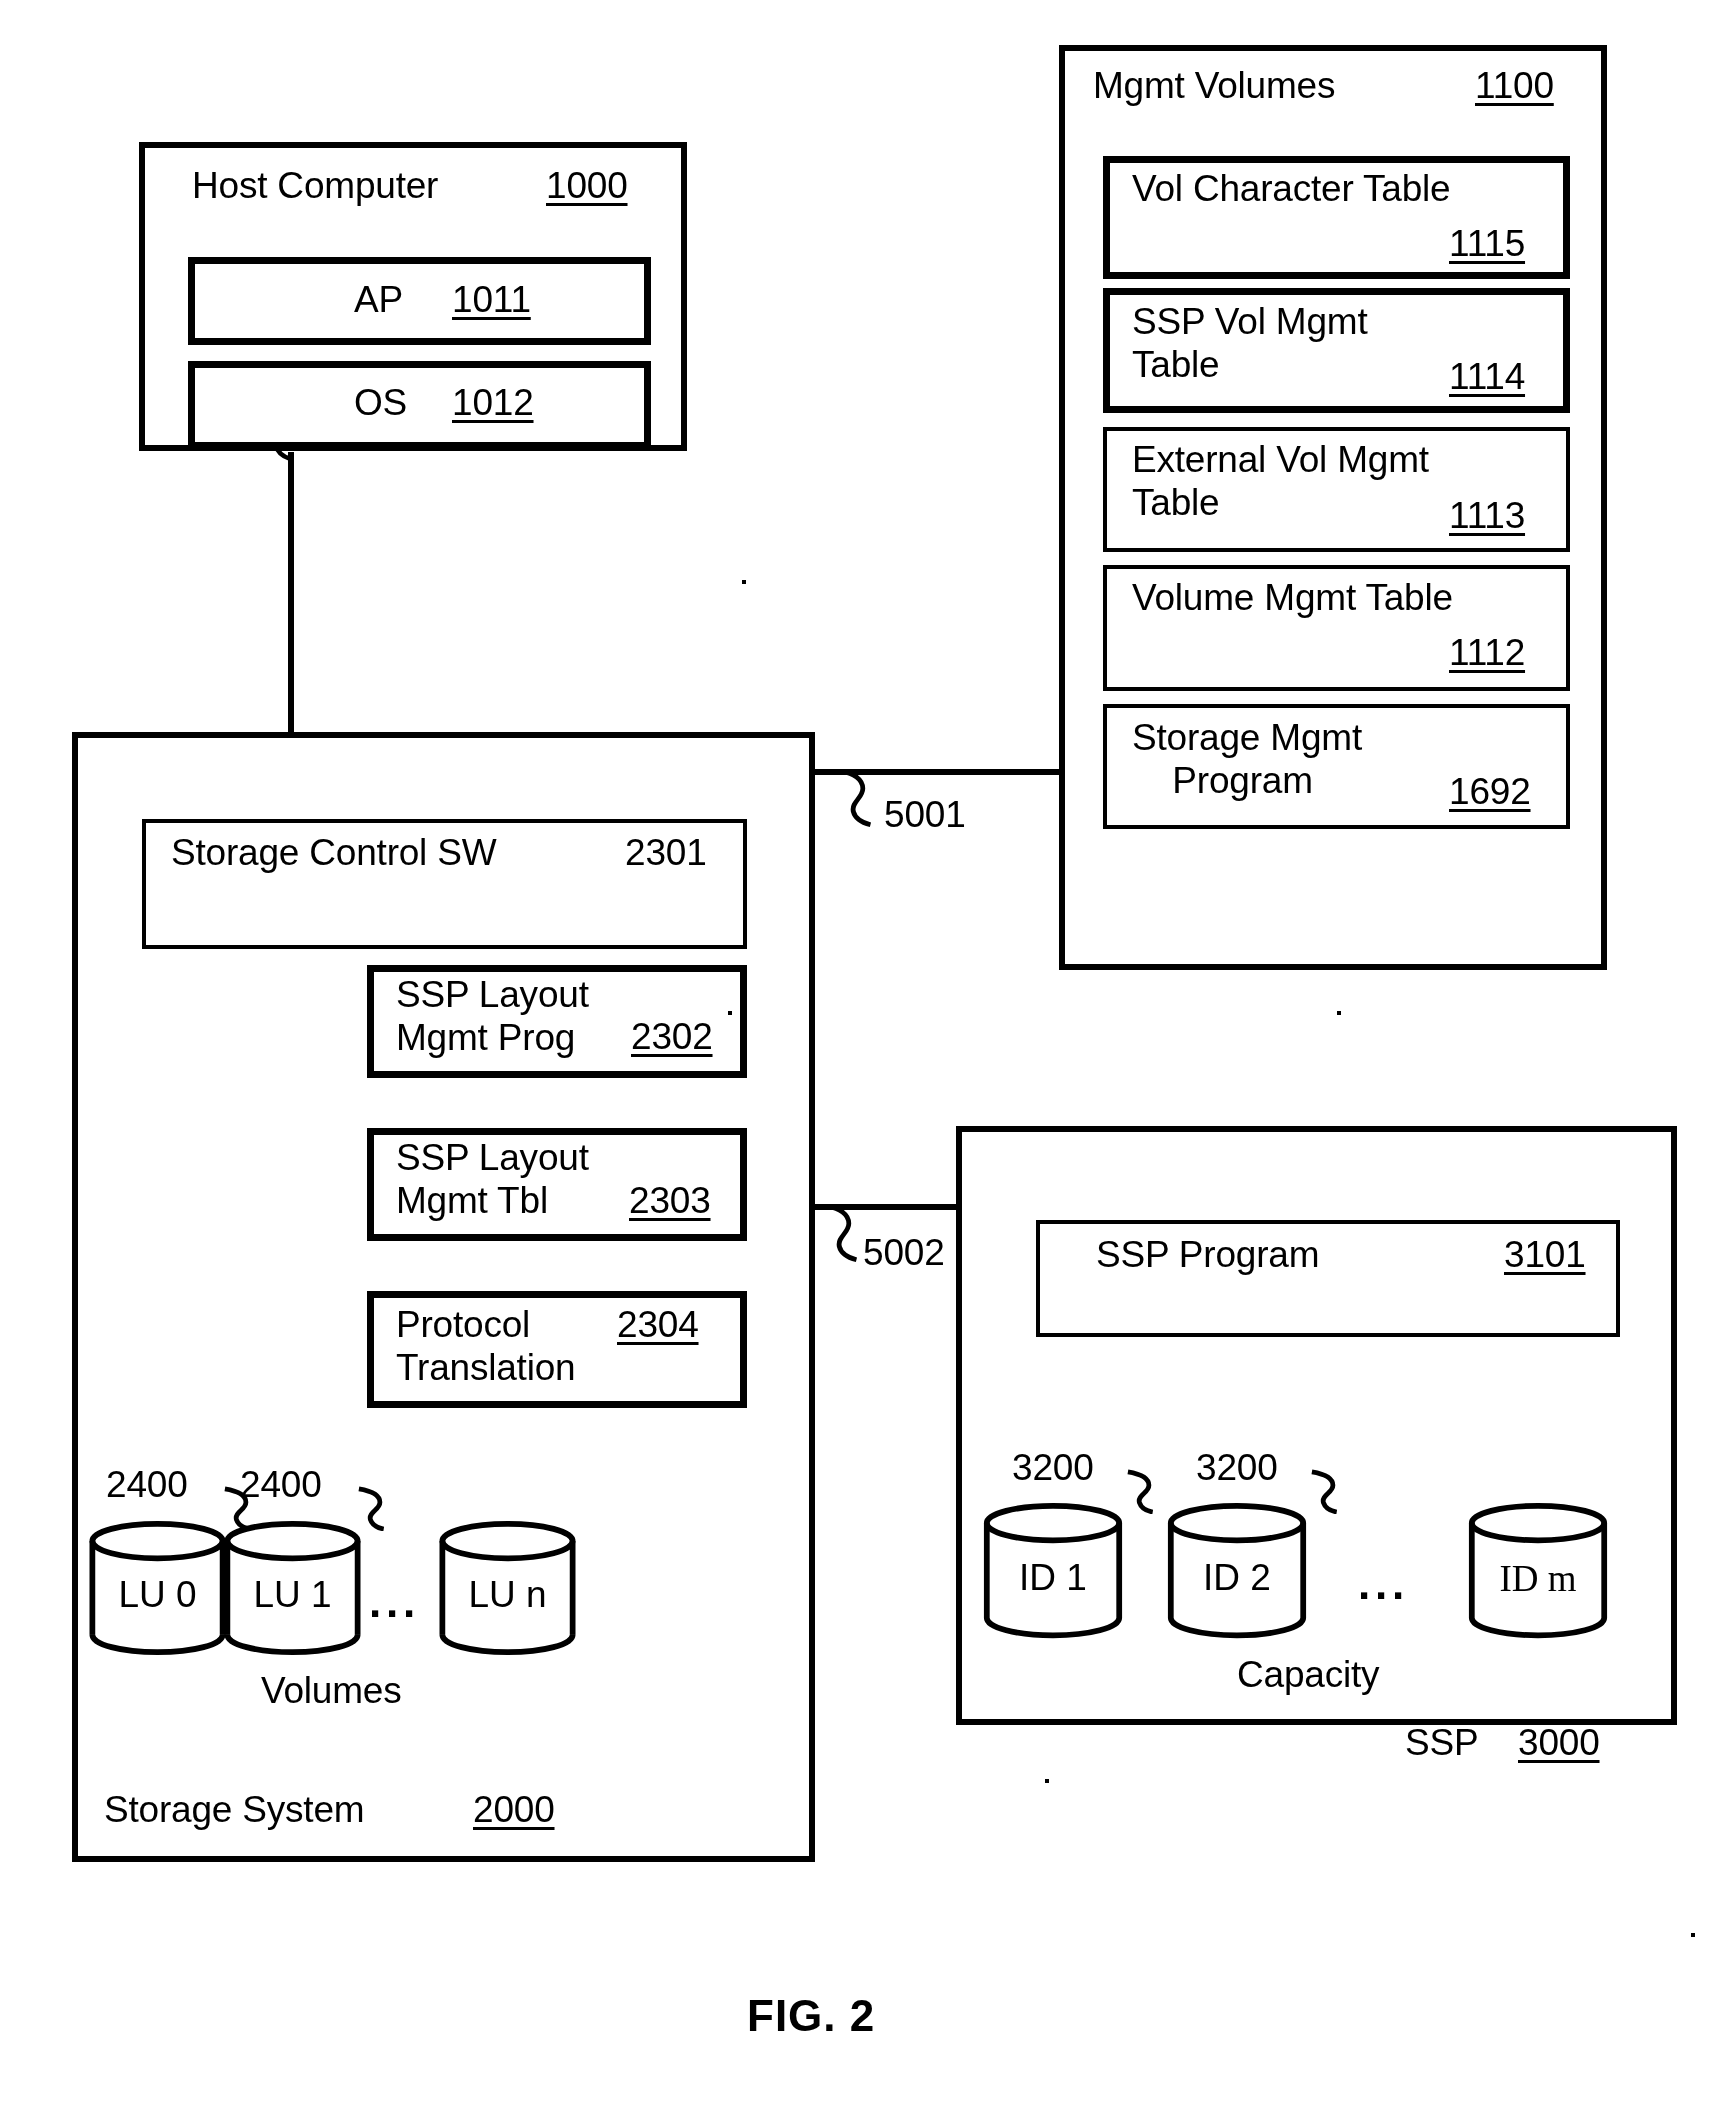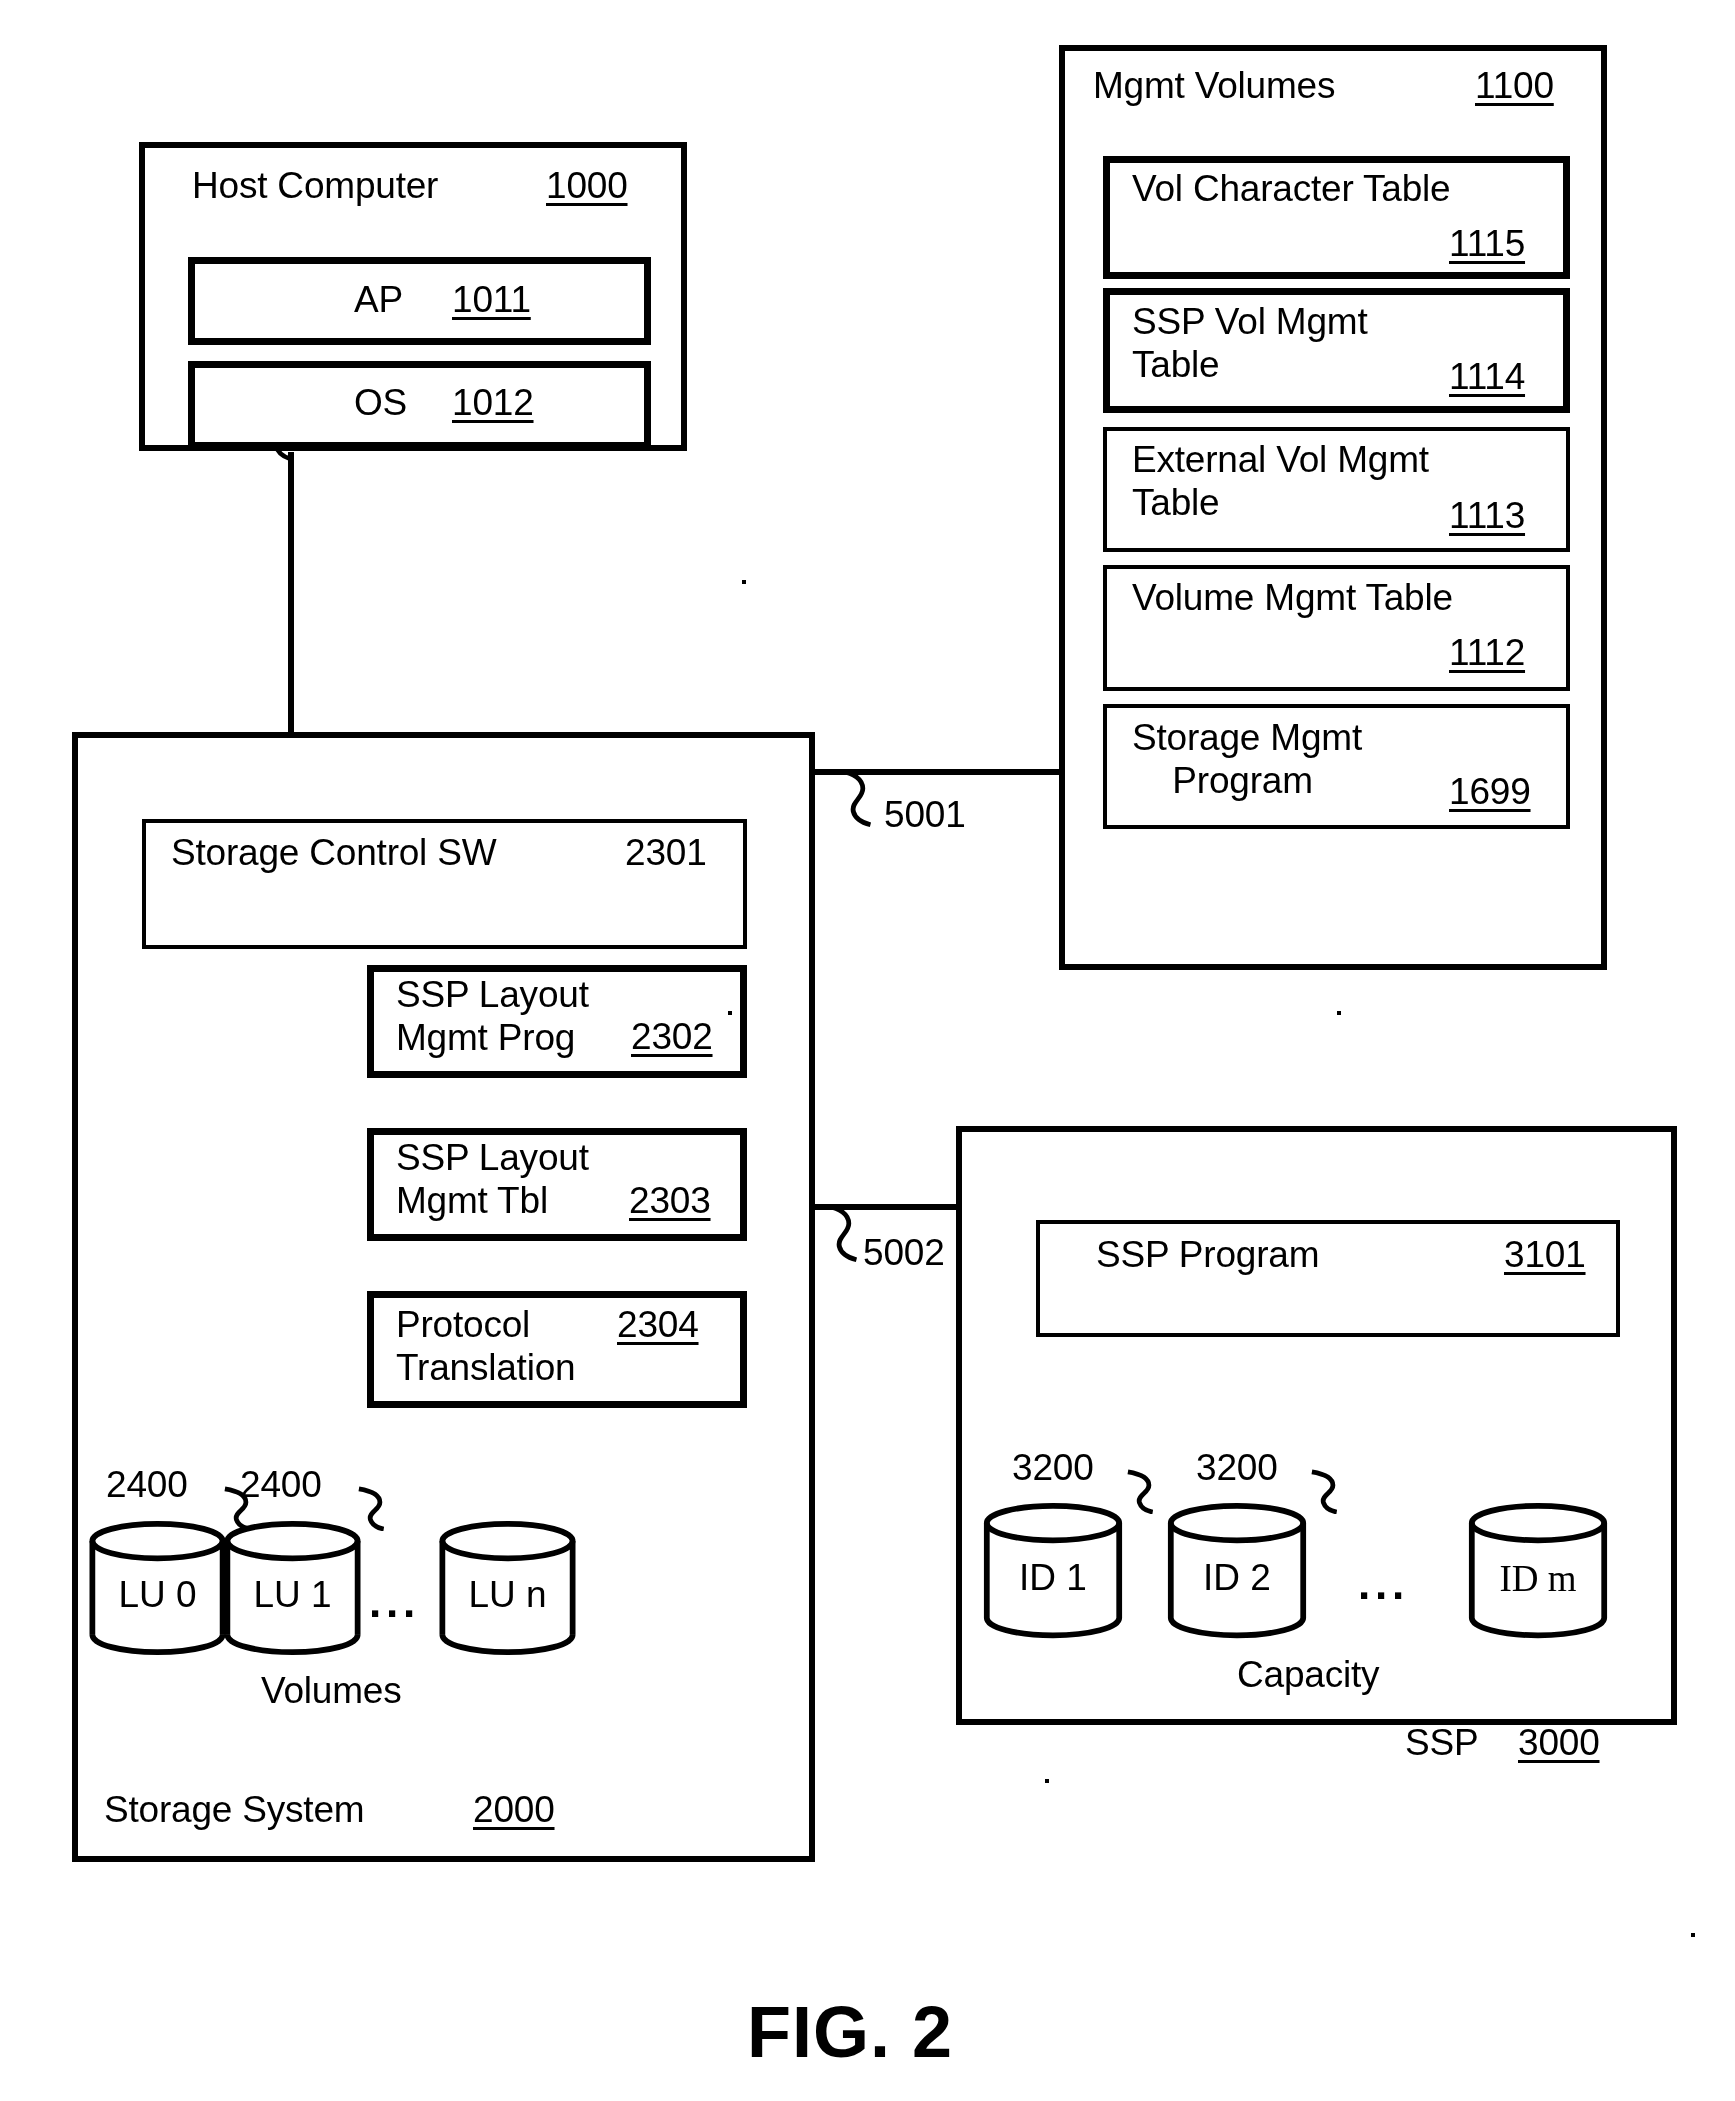--- a/index.html
+++ b/index.html
@@ -70,21 +70,21 @@
   }
   .dots {
     position: absolute;
     font-size: 44px;
     font-weight: bold;
     letter-spacing: 4.8px;
     line-height: 1;
   }
   .figcap {
     position: absolute;
-    font-size: 72px;
+    font-size: 44px;
     font-weight: bold;
     letter-spacing: 1px;
   }
   .speck { position: absolute; background: #000; width: 3.8px; height: 3.8px; }
 </style>
 </head>
 <body>
 
 <div id="figure">
 
@@ -140,21 +140,21 @@
 Table</div>
   <div class="lbl ref" style="left:1449px; top:495px;">1113</div>
 
   <div class="box box-inner-thin" style="left:1103px; top:565px; width:467px; height:126px;"></div>
   <div class="lbl" style="left:1132px; top:577px;">Volume Mgmt Table</div>
   <div class="lbl ref" style="left:1449px; top:632px;">1112</div>
 
   <div class="box box-inner-thin" style="left:1103px; top:704px; width:467px; height:125px;"></div>
   <div class="lbl" style="left:1132px; top:717px;">Storage Mgmt
     Program</div>
-  <div class="lbl ref" style="left:1449px; top:771px;">1699</div>
+  <div class="lbl ref" style="left:1449px; top:771px;">1692</div>
 
   <div class="box box-outer" style="left:72px; top:732px; width:743px; height:1130px;">
   </div>
 
   <div class="box box-inner-thin" style="left:142px; top:819px; width:605px; height:130px;"></div>
   <div class="lbl" style="left:171px; top:832px;">Storage Control SW</div>
   <div class="lbl noref" style="left:625px; top:832px;">2301</div>
 
   <div class="box box-inner-thick" style="left:367px; top:965px; width:380px; height:113px;"></div>
   <div class="lbl" style="left:396px; top:974px;">SSP Layout

